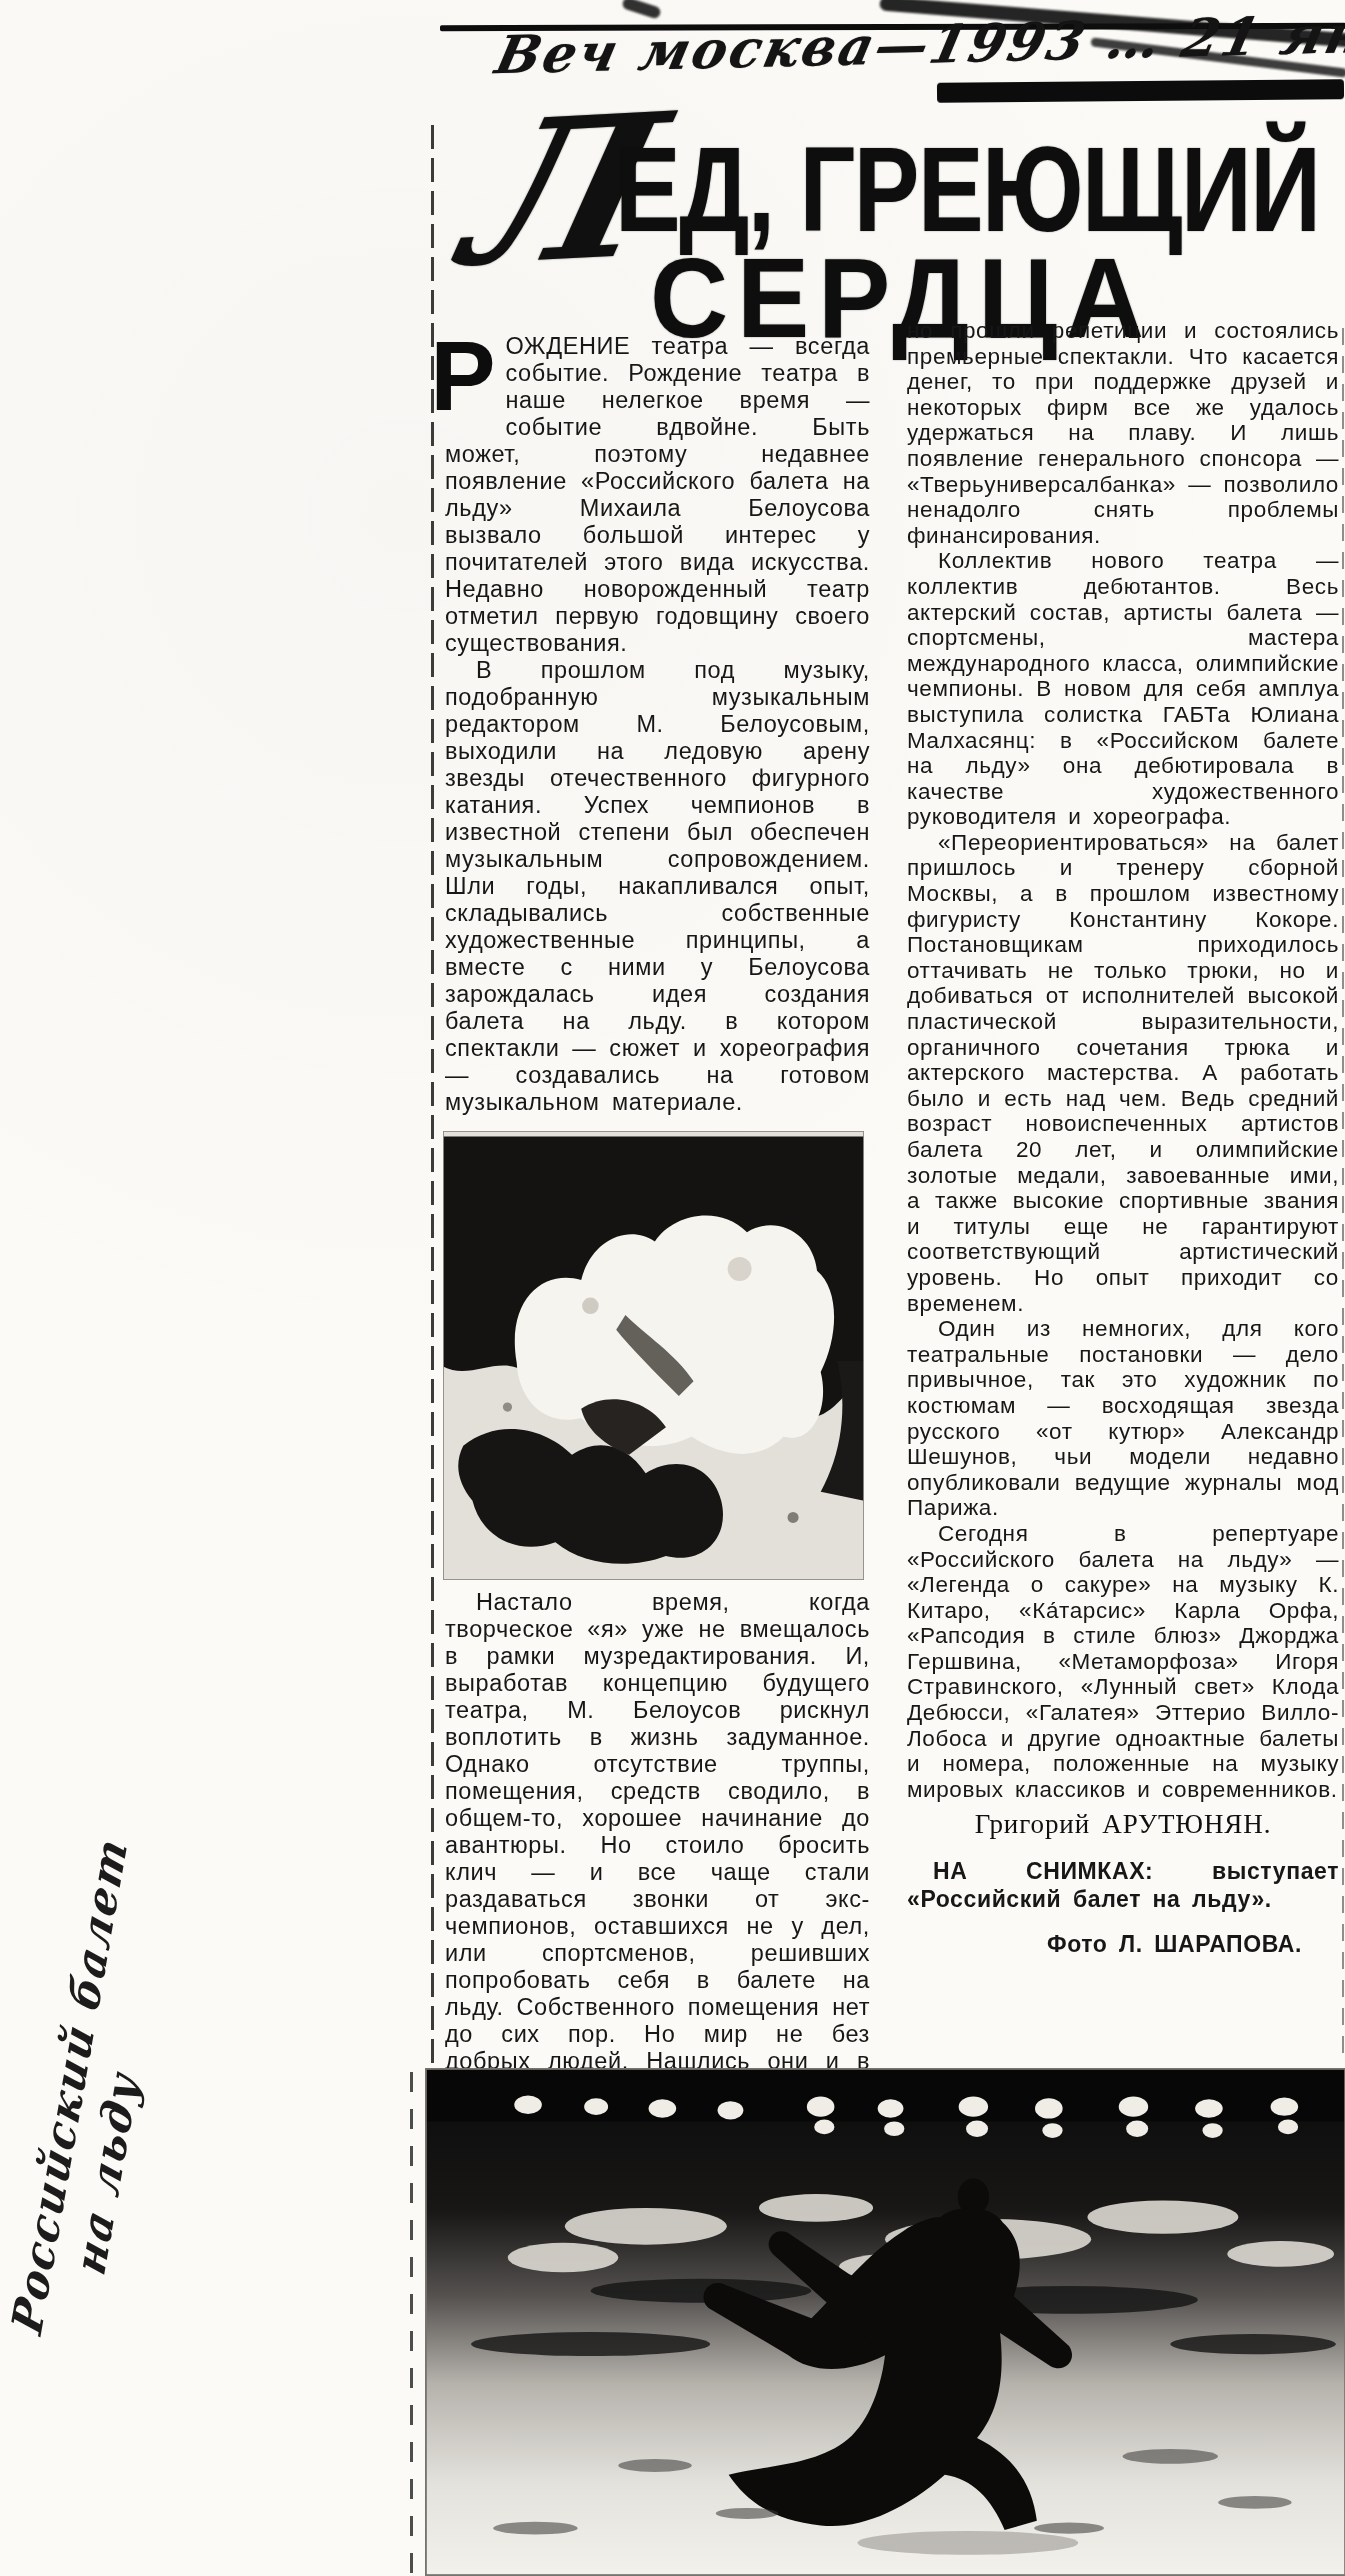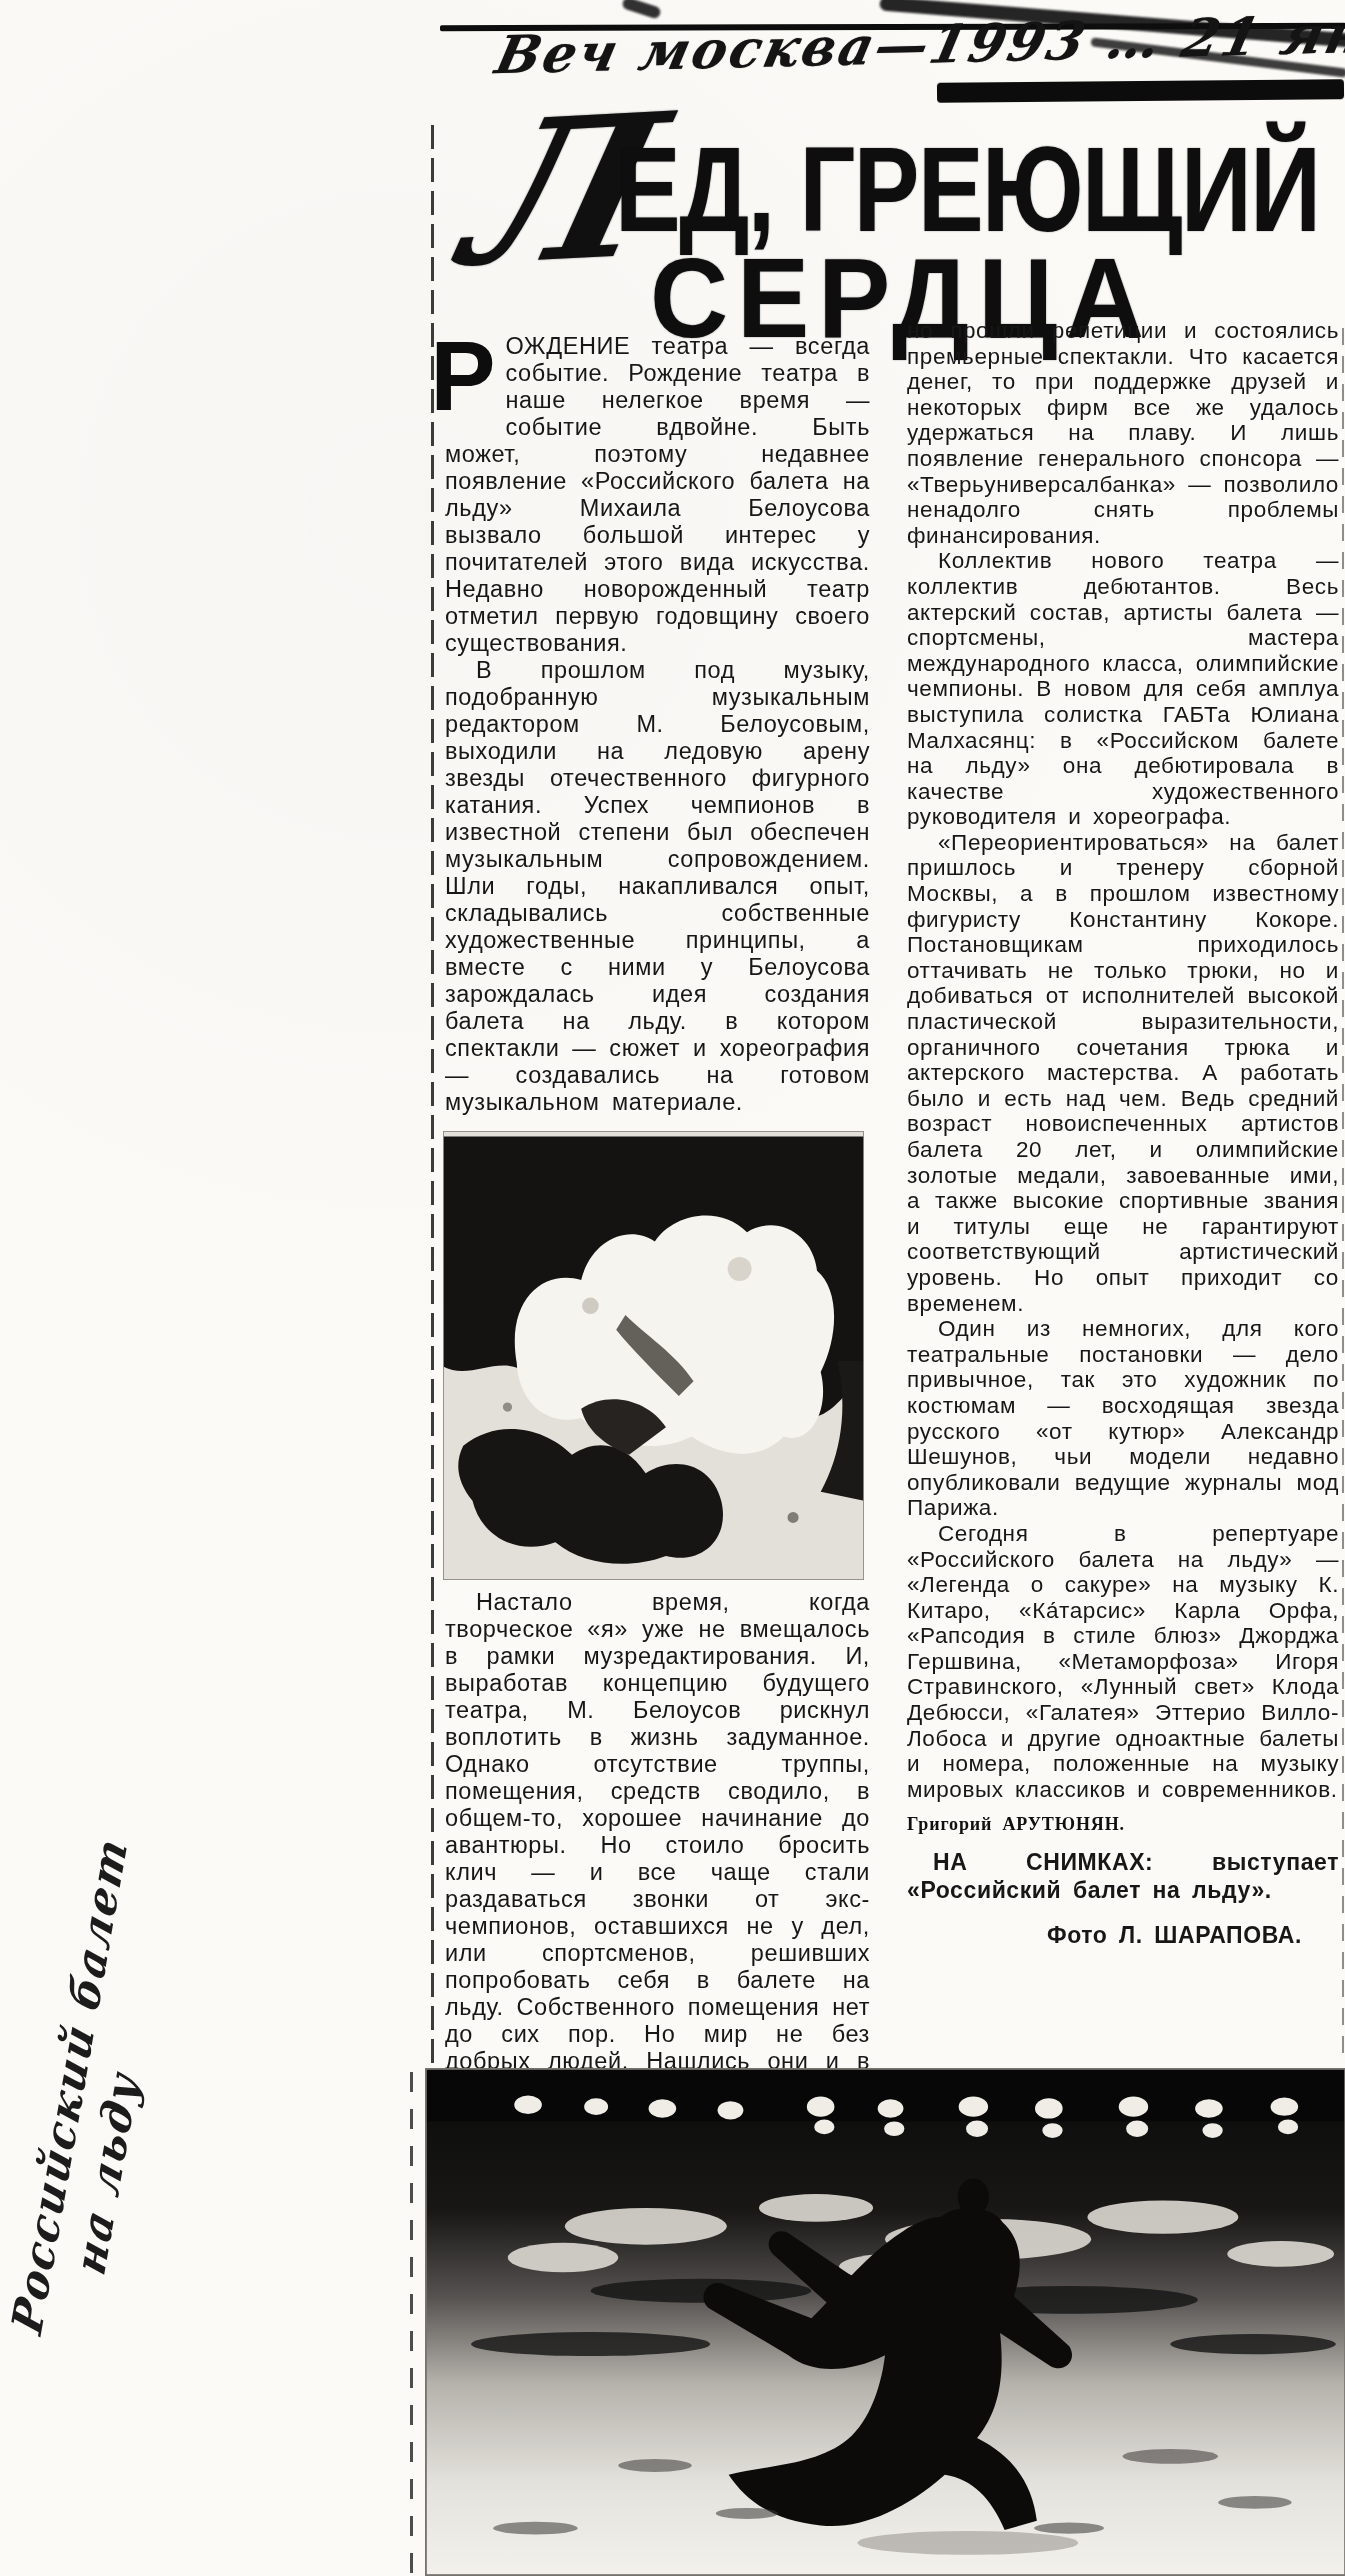--- a/index.html
+++ b/index.html
@@ -42,23 +42,23 @@
   .col{position:absolute;text-align:justify;color:#171717;
     font-size:23.5px;line-height:27px;letter-spacing:0.6px;word-spacing:5.5px;}
   .col p{margin:0;text-indent:31px;}
   .col p.no-indent{text-indent:0;}
   .col-left{left:445px;top:333px;width:425px;}
   .col-right{left:907px;top:318px;width:432px;font-size:22.5px;line-height:25.6px;word-spacing:4.6px;}
   .dropcap{float:left;font-weight:bold;font-size:98px;line-height:79px;
     padding:3.7px 9.2px 0 0;margin-left:-14.7px;color:#0d0d0d;}
   figure.photo-mid{margin:14.7px 0 9.2px -1.8px;padding:0;width:421px;height:449px;}
   figure.photo-mid svg{display:block;width:100%;height:100%;}
-  .byline{margin-top:9.2px;font-family:"Liberation Serif",serif;
-    font-weight:bold;font-size:18px;letter-spacing:0.9px;color:#101010;}
-  .caption{margin-top:11px;font-weight:bold;font-size:23px;line-height:28px;text-indent:26px;}
+  .byline{margin-top:9.2px;text-align:center;font-family:"Liberation Serif",serif;
+    font-weight:normal;font-size:27px;letter-spacing:0.9px;color:#101010;}
+  .caption{margin-top:20px;font-weight:bold;font-size:23px;line-height:28px;text-indent:26px;}
   .credit{margin-top:19px;text-align:right;padding-right:37px;font-weight:bold;font-size:23px;}
   
   .photo-bottom{position:absolute;left:425px;top:2068px;width:921px;height:508px;overflow:hidden;}
   .photo-bottom svg{display:block;width:100%;height:100%;}
   .photo-dash{position:absolute;left:410px;top:2072px;width:2.8px;height:504px;opacity:.8;
     background:repeating-linear-gradient(180deg,#222 0 20px,transparent 20px 37px);}
   
   .margin-note{position:absolute;left:-147px;top:2054px;width:478px;height:101px;
     transform:rotate(-80deg) skewX(-8deg);transform-origin:center center;
     font-family:"DejaVu Serif",serif;font-style:italic;font-weight:bold;color:#1c1c1c;

